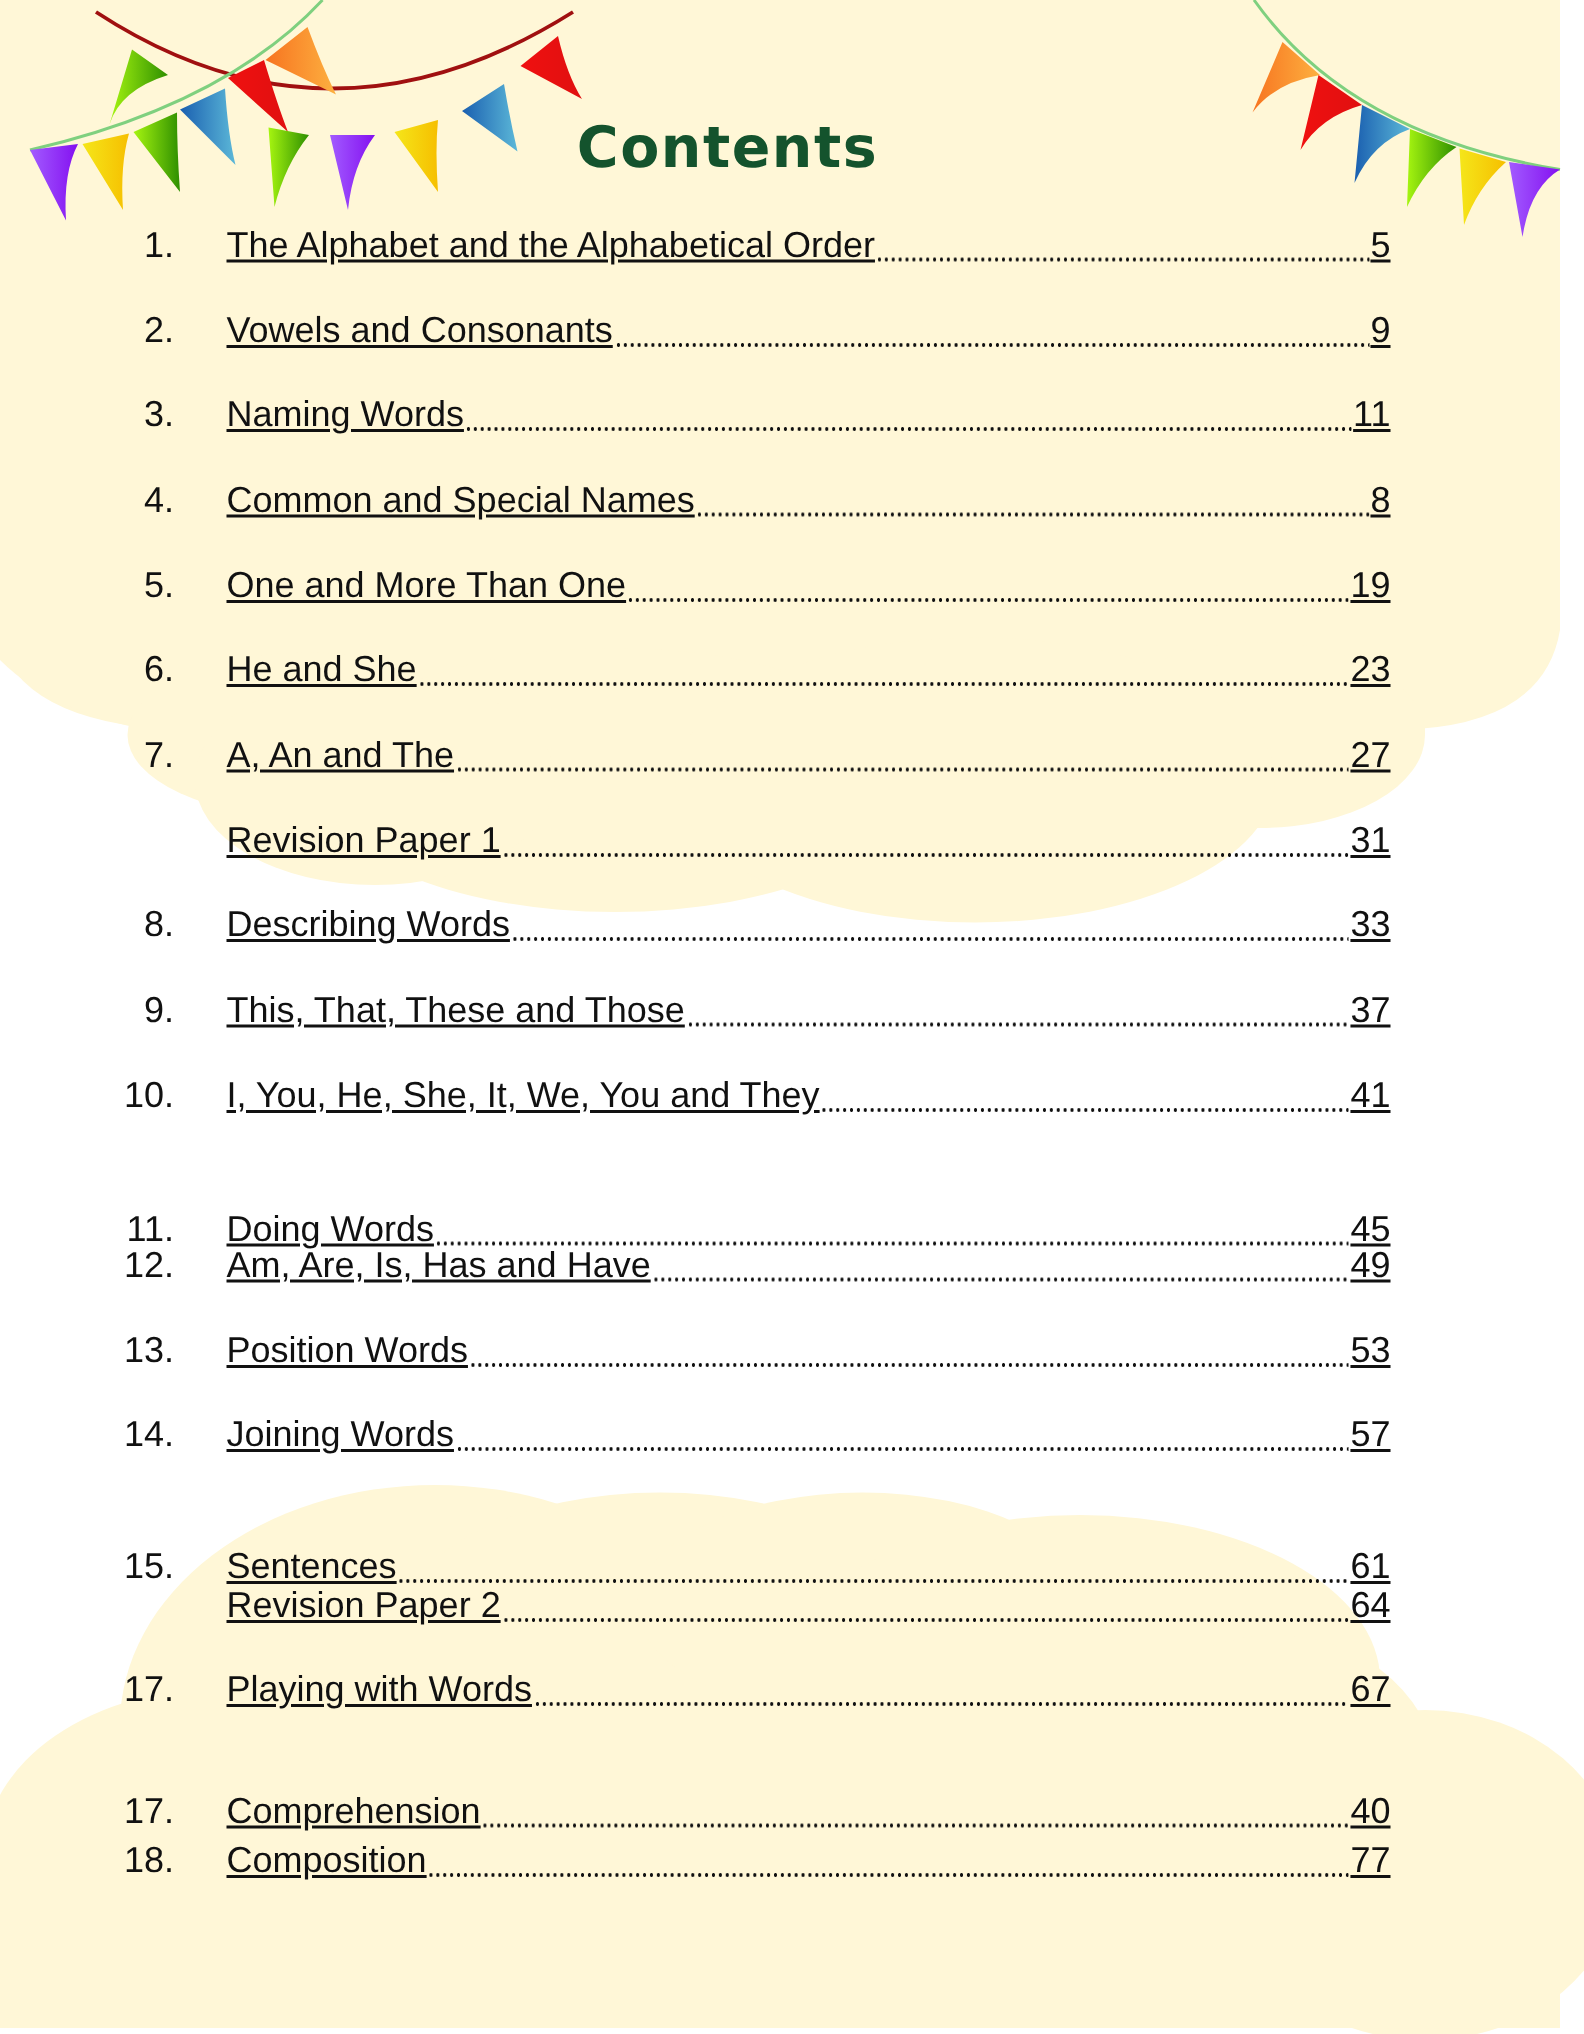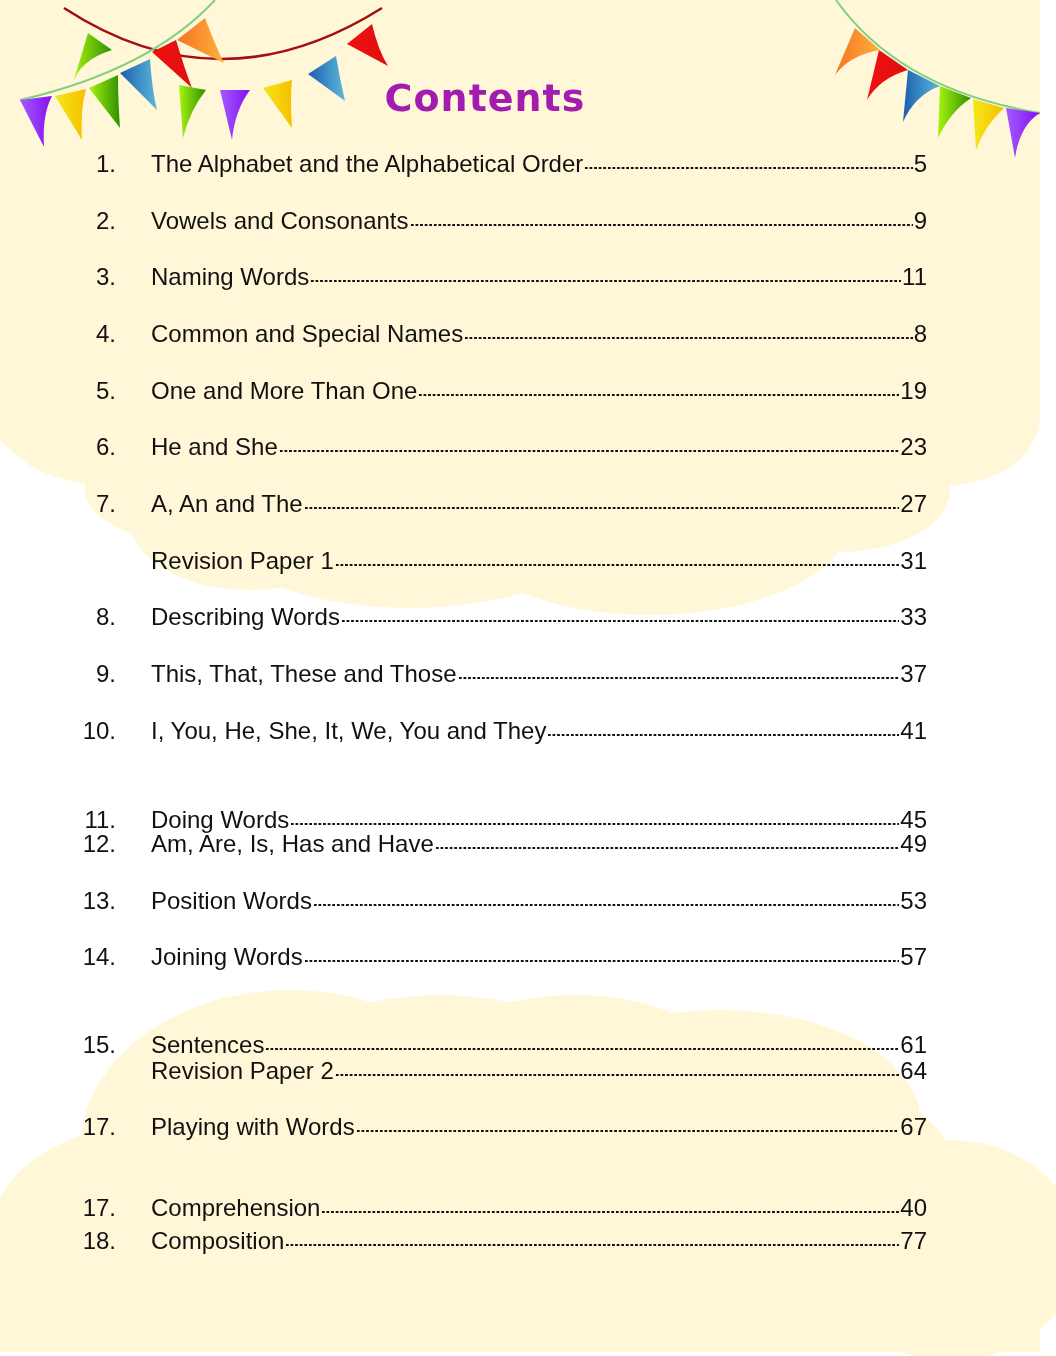--- a/index.html
+++ b/index.html
@@ -1,30 +1,30 @@
 <!DOCTYPE html>
 <html><head>
   <meta charset="utf-8">
   <style>
     html, body { margin: 0; padding: 0; background: #ffffff; }
     body { width: 1056px; height: 1356px; position: relative; overflow: hidden; font-family: "Liberation Sans", "DejaVu Sans", sans-serif; }
     .bg { position: absolute; left: 0; top: 0; width: 1056px; height: 1356px; }
     .bunting { position: absolute; left: 0; top: 0; width: 1056px; height: 170px; }
     .title {
       position: absolute; left: 0; width: 970px; top: 76px; text-align: center;
-      font-family: "DejaVu Sans", sans-serif; font-weight: bold; font-size: 38px; color: #a21caf;
+      font-family: "DejaVu Sans", sans-serif; font-weight: bold; font-size: 38px; color: #14532d;
       letter-spacing: 1px;
     }
     .toc { position: absolute; left: 0; top: 142px; width: 1056px; }
     .row {
       position: absolute; left: 0; height: 40px; width: 1056px;
       font-size: 24px; color: #111; line-height: 40px;
     }
     .num { position: absolute; right: 940px; text-align: right; white-space: nowrap; }
-    .entry { position: absolute; left: 151px; width: 776px; display: flex; align-items: flex-start; white-space: nowrap; }
+    .entry { position: absolute; left: 151px; width: 776px; display: flex; align-items: center; white-space: nowrap; text-decoration: underline; }
     .label { flex: 0 0 auto; }
     .dots {
       flex: 1 1 auto; overflow: hidden; height: 30px; margin: 0 1px;
       background-image: radial-gradient(circle, #111 1.1px, transparent 1.3px);
       background-size: 4.6px 4px; background-repeat: repeat-x; background-position: 0 22px;
     }
     .page { flex: 0 0 auto; }
   </style>
 </head>
 <body>

